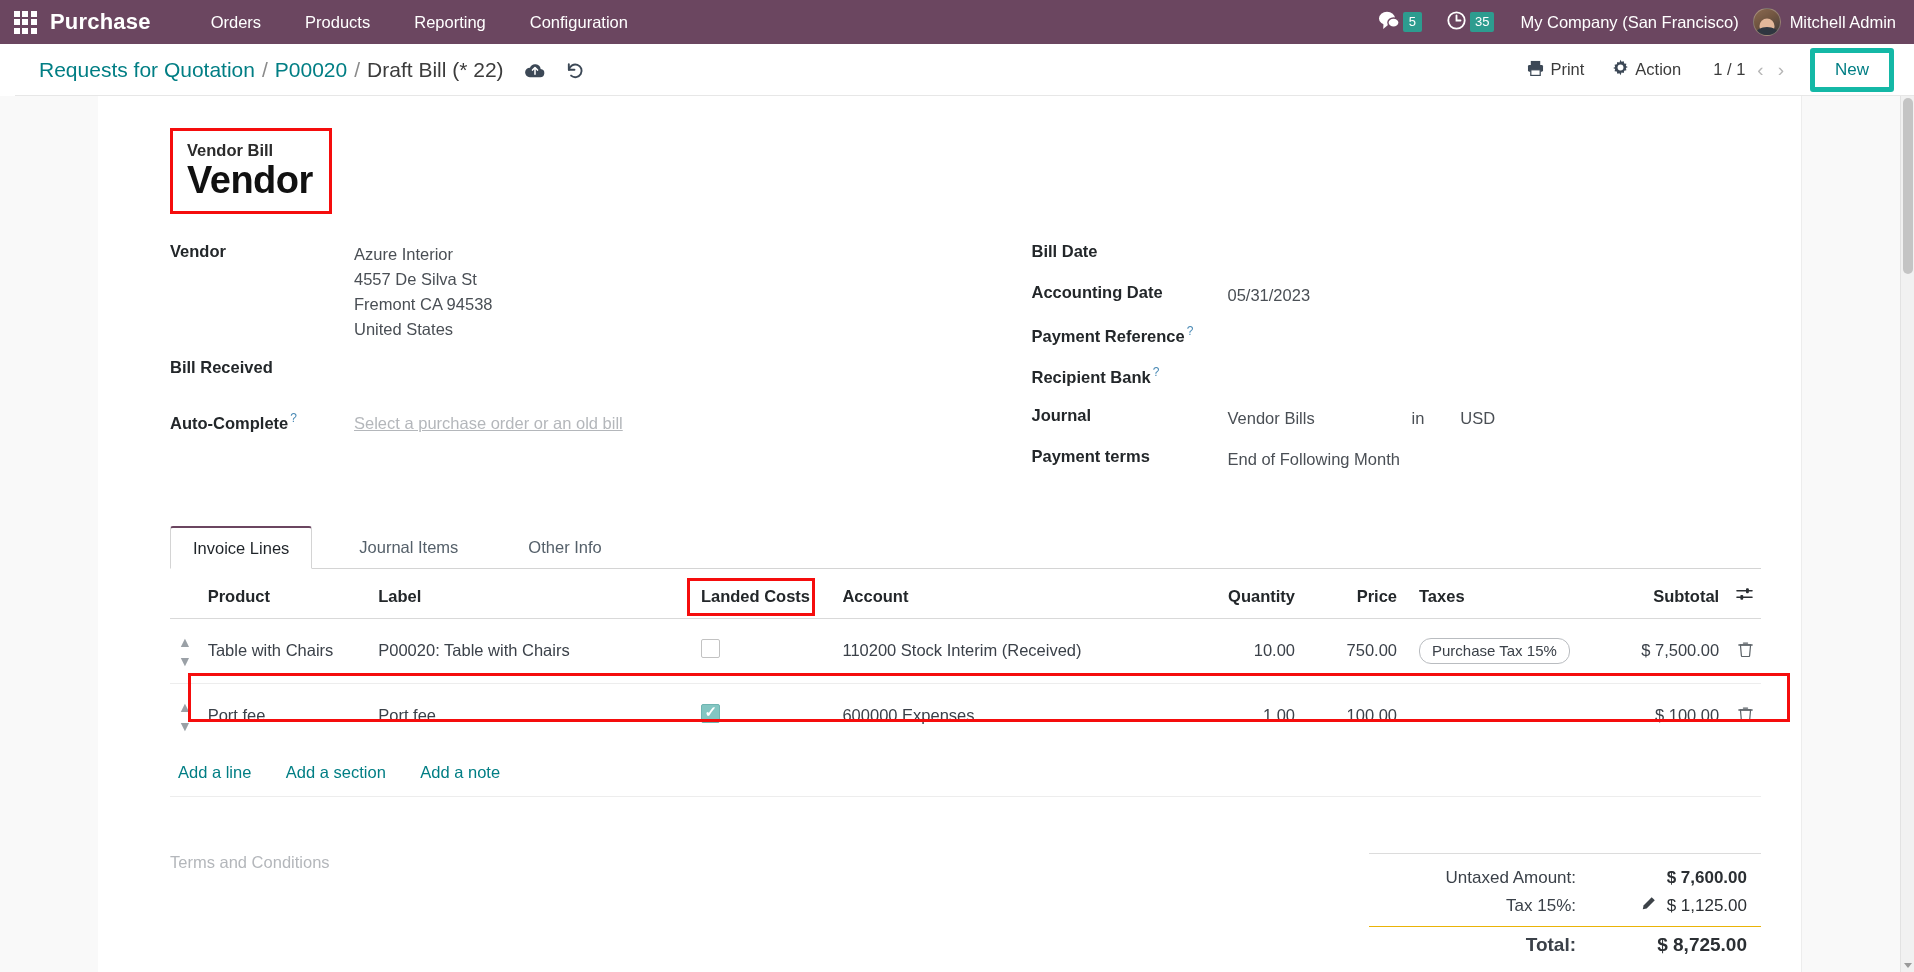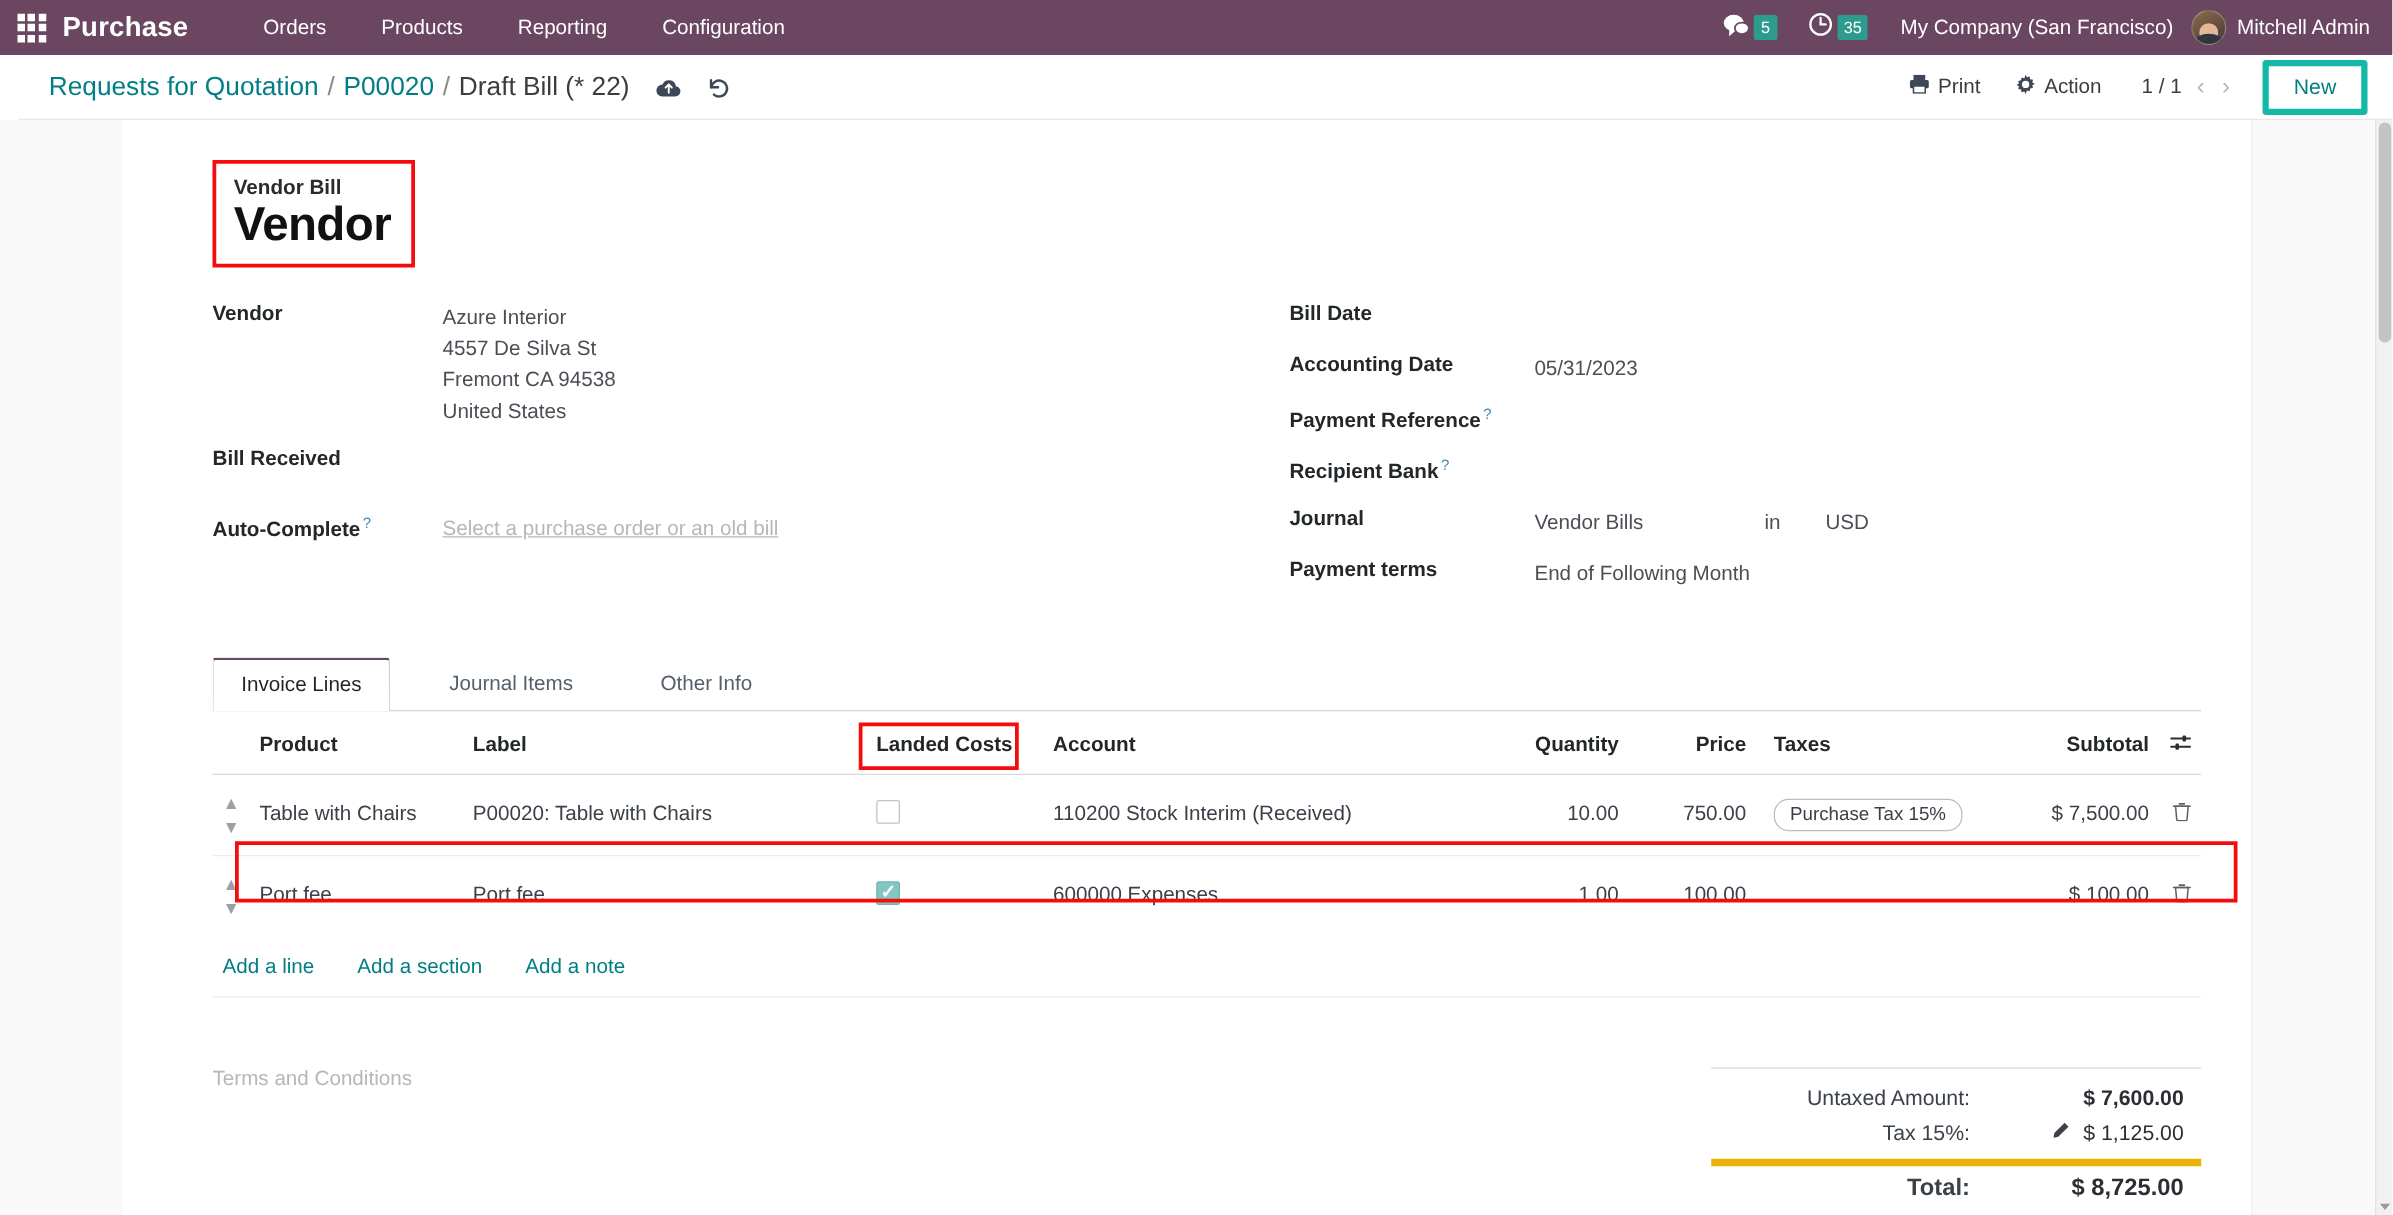--- a/index.html
+++ b/index.html
@@ -252,21 +252,21 @@
   
   .footer-area { display: flex; margin-top: 56px; padding-left: 32px; }
   .terms { flex: 1; }
   .terms-ph { color: #b4b7bb; font-size: 16.5px; }
   .totals { width: 392px; border-top: 1px solid #dcdcdc; padding-top: 10px; }
   .trow { display: flex; justify-content: flex-end; align-items: center; padding: 4px 14px 4px 0; font-size: 17px; }
   .tlabel { color: #3b4149; margin-right: 39px; text-align: center; }
   .tval { width: 132px; text-align: right; color: #2b2f33; }
   .tval.bold { font-weight: 700; }
   .pencil { color: #4a4f55; font-size: 14px; margin-right: 7px; }
-  .trow.total { border-top: 6px solid #eab308; margin-top: 6px; padding-top: 7px; font-weight: 700; font-size: 19px; }
+  .trow.total { border-top: 1px solid #eab308; margin-top: 6px; padding-top: 7px; font-weight: 700; font-size: 19px; }
 
   
   .scrollbar {
     position: absolute; right: 0; top: 0; width: 14px; height: 100%;
     background: #f1f1f1; border-left: 1px solid #e2e2e2;
   }
   .scrollthumb {
     position: absolute; left: 2px; top: 2px; width: 10px; height: 176px;
     background: #c4c4c4; border-radius: 5px;
   }

